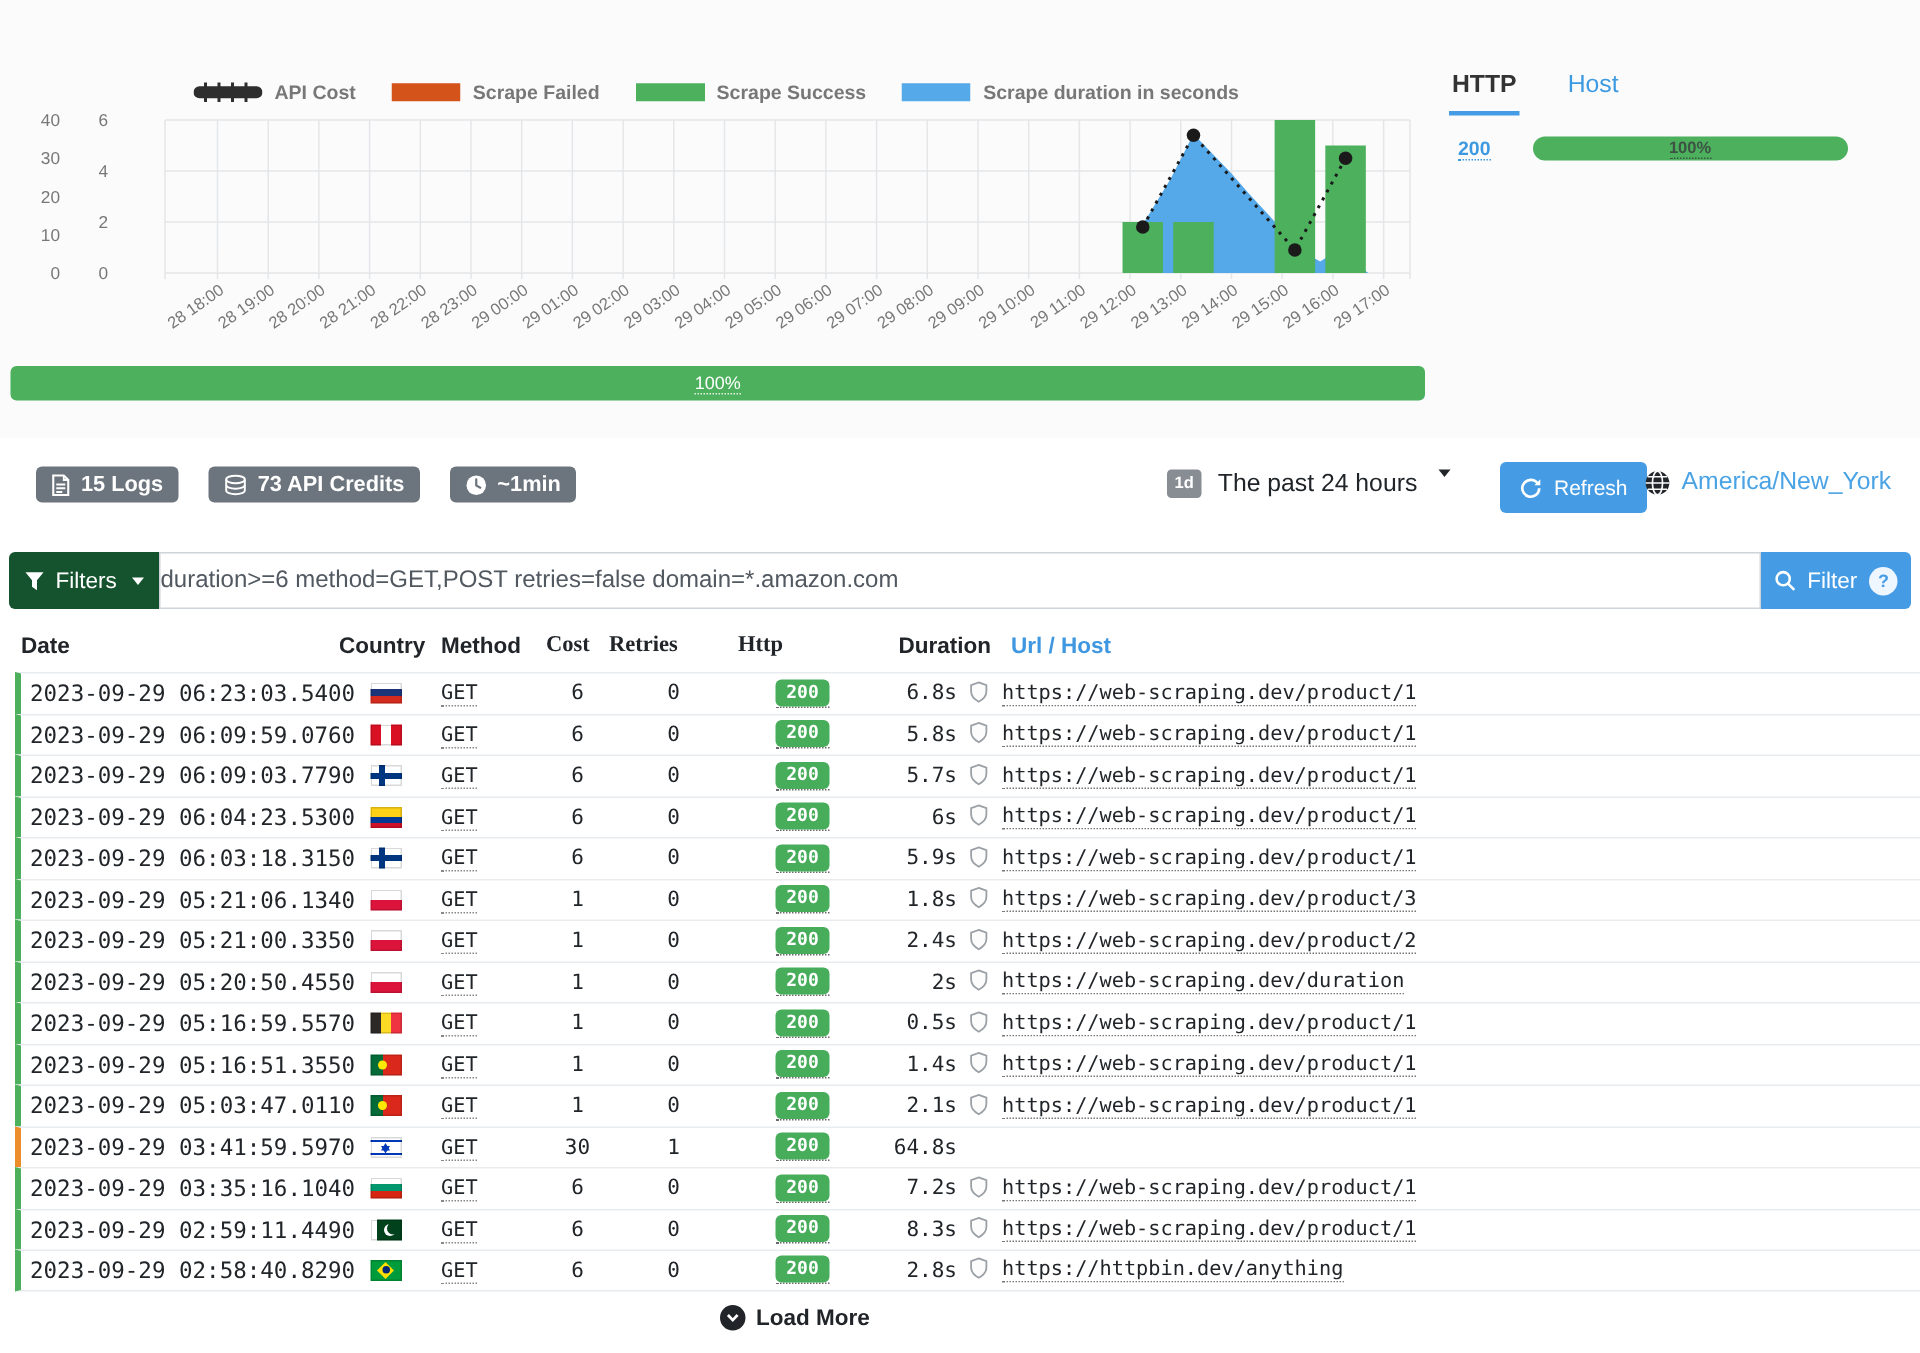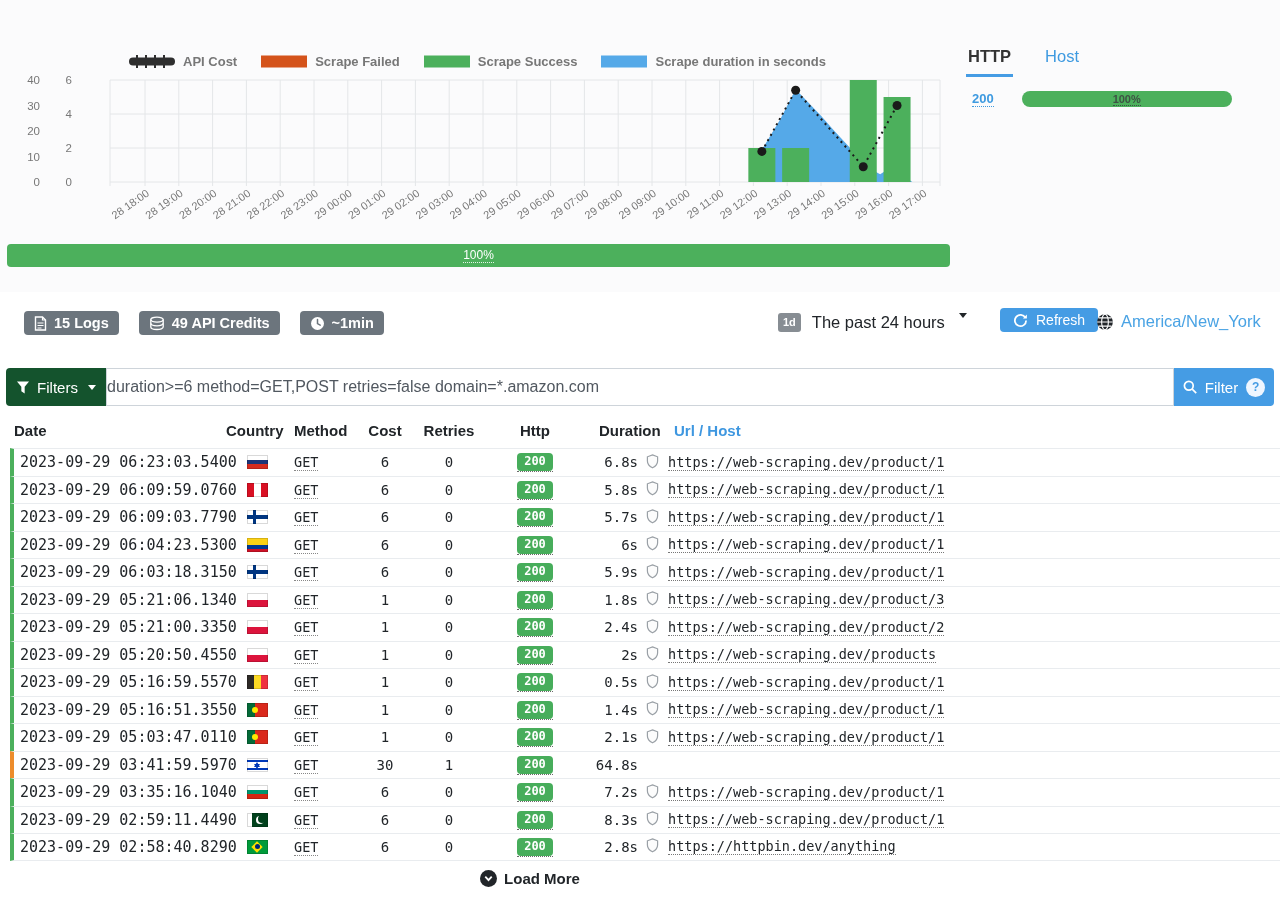--- a/index.html
+++ b/index.html
@@ -35,21 +35,21 @@
 
   
   .stats-row { position:absolute; left:24px; top:311px; display:flex; gap:20px; }
   .stat-badge { display:flex; align-items:center; gap:7px; background:#6c757d; color:#fff;
                 font-weight:bold; font-size:14.5px; padding:4px 10px; border-radius:4px; }
   .range-group { position:absolute; left:778px; top:313px; display:flex; gap:11px; cursor:pointer; }
   .range-badge { background:#878d93; color:#fff; font-size:11px; font-weight:bold; padding:3px 5px; border-radius:3px; }
   .range-label { font-size:16.5px; color:#212529; }
   .caret-down { width:0; height:0; border-left:4.5px solid transparent; border-right:4.5px solid transparent;
                 border-top:5px solid #212529; margin-left:3px; }
-  .refresh-btn { position:absolute; left:1000px; top:308px; height:24px; padding:0 13px; background:#459ce4; border:none;
+  .refresh-btn { position:absolute; left:1000px; top:308px; height:34px; padding:0 13px; background:#459ce4; border:none;
                  border-radius:4px; color:#fff; font-size:14px; display:flex; align-items:center; gap:8px; cursor:pointer;
                  font-family:"Liberation Sans", sans-serif; }
   .tz-group { position:absolute; left:1096px; top:312px; display:flex; align-items:center; gap:7px;
               font-size:16.5px; color:#4aa3e4; cursor:pointer; }
 
   
   .filter-bar { position:absolute; left:6px; top:368px; width:1268px; height:38px; display:flex; }
   .filters-btn { width:100px; flex:0 0 100px; background:#14532d; color:#fff; border:none; border-radius:4px 0 0 4px;
                  font-size:15px; display:flex; align-items:center; justify-content:center; gap:7px; cursor:pointer;
                  font-family:"Liberation Sans", sans-serif; }
@@ -59,21 +59,21 @@
                    font-size:15px; display:flex; align-items:center; justify-content:center; gap:8px; cursor:pointer;
                    font-family:"Liberation Sans", sans-serif; }
   .help-circle { width:19px; height:19px; border-radius:50%; background:#eef6ff; color:#459ce4; font-size:12px;
                  font-weight:bold; display:flex; align-items:center; justify-content:center; cursor:pointer; }
 
   
   .logtable { position:absolute; left:10px; top:418px; width:1270px; }
   .thead { display:grid; grid-template-columns:212px 62px 76px 42px 86px 86px 64px 1fr;
            font-weight:bold; font-size:15px; color:#212529; padding:4px 0 9px 4px; }
   .th-method { padding-left:6px; }
-  .th-cost,.th-retries,.th-http { text-align:center; }
+  .th-cost,.th-retries,.th-http { text-align:left;font-family:Liberation Serif, serif; }
   .th-duration { padding-left:8px;margin-left:13px; }
   .th-url { padding-left:32px; color:#3e97e0; cursor:pointer; }
   .tbody .trow { display:grid; grid-template-columns:212px 62px 76px 42px 86px 86px 64px 1fr; align-items:center;
           height:27.5px; border-top:1px solid #e9ecef; border-left:4px solid #4cb05c;
           font-family:"DejaVu Sans Mono", monospace; font-size:14px; color:#212529; cursor:pointer; }
   .tbody .trow:last-child { border-bottom:1px solid #e9ecef; }
   .trow.warn { border-left-color:#ed8c2b; }
   .c-date { padding-left:6px; font-size:15px; white-space:nowrap; }
   .c-country { display:flex; justify-content:center; }
   .c-method { padding-left:6px; }
@@ -270,21 +270,21 @@
     <span>15 Logs</span>
   </div>
   <div class="stat-badge">
     <span class="icon">
         <svg width="16" height="15" viewBox="0 0 16 15">
           <ellipse cx="8" cy="3.6" rx="6.2" ry="2.5" fill="none" stroke="#fff" stroke-width="1.3"></ellipse>
           <path d="M1.8 3.6v3.7c0 1.4 2.8 2.5 6.2 2.5s6.2-1.1 6.2-2.5V3.6" fill="none" stroke="#fff" stroke-width="1.3"></path>
           <path d="M1.8 7.3v3.7c0 1.4 2.8 2.5 6.2 2.5s6.2-1.1 6.2-2.5V7.3" fill="none" stroke="#fff" stroke-width="1.3"></path>
         </svg>
       </span>
-    <span>49 API Credits</span>
+    <span>73 API Credits</span>
   </div>
   <div class="stat-badge">
     <span class="icon">
         <svg width="15" height="15" viewBox="0 0 15 15">
           <circle cx="7.5" cy="7.5" r="6.5" fill="#fff"></circle>
           <path d="M7.5 3.6v4l2.7 1.5" stroke="#6c757d" stroke-width="1.5" fill="none" stroke-linecap="round"></path>
         </svg>
       </span>
     <span>~1min</span>
   </div>
@@ -510,21 +510,21 @@
         <div class="c-http">
           <span class="badge-wrap"><span class="badge200">200</span></span>
         </div>
         <div class="c-duration">2s</div>
         <div class="c-url">
           <span class="icon">
             <svg width="13" height="15" viewBox="0 0 13 15">
               <path d="M6.5 0.9l5.1 1.9v4.1c0 3.3-2 5.3-5.1 6.9-3.1-1.6-5.1-3.6-5.1-6.9V2.8z" fill="#fcfcfc" stroke="#9aa0a6" stroke-width="1.2"></path>
             </svg>
           </span>
-          <a class="url-link">https://web-scraping.dev/products</a>
+          <a class="url-link">https://web-scraping.dev/duration</a>
         </div>
       </div>
       <div class="trow ">
         <div class="c-date">2023-09-29 05:16:59.5570</div>
         <div class="c-country">
           <span class="flag flag-be"></span>
         </div>
         <div class="c-method"><span>GET</span></div>
         <div class="c-cost">1</div>
         <div class="c-retries">0</div>

